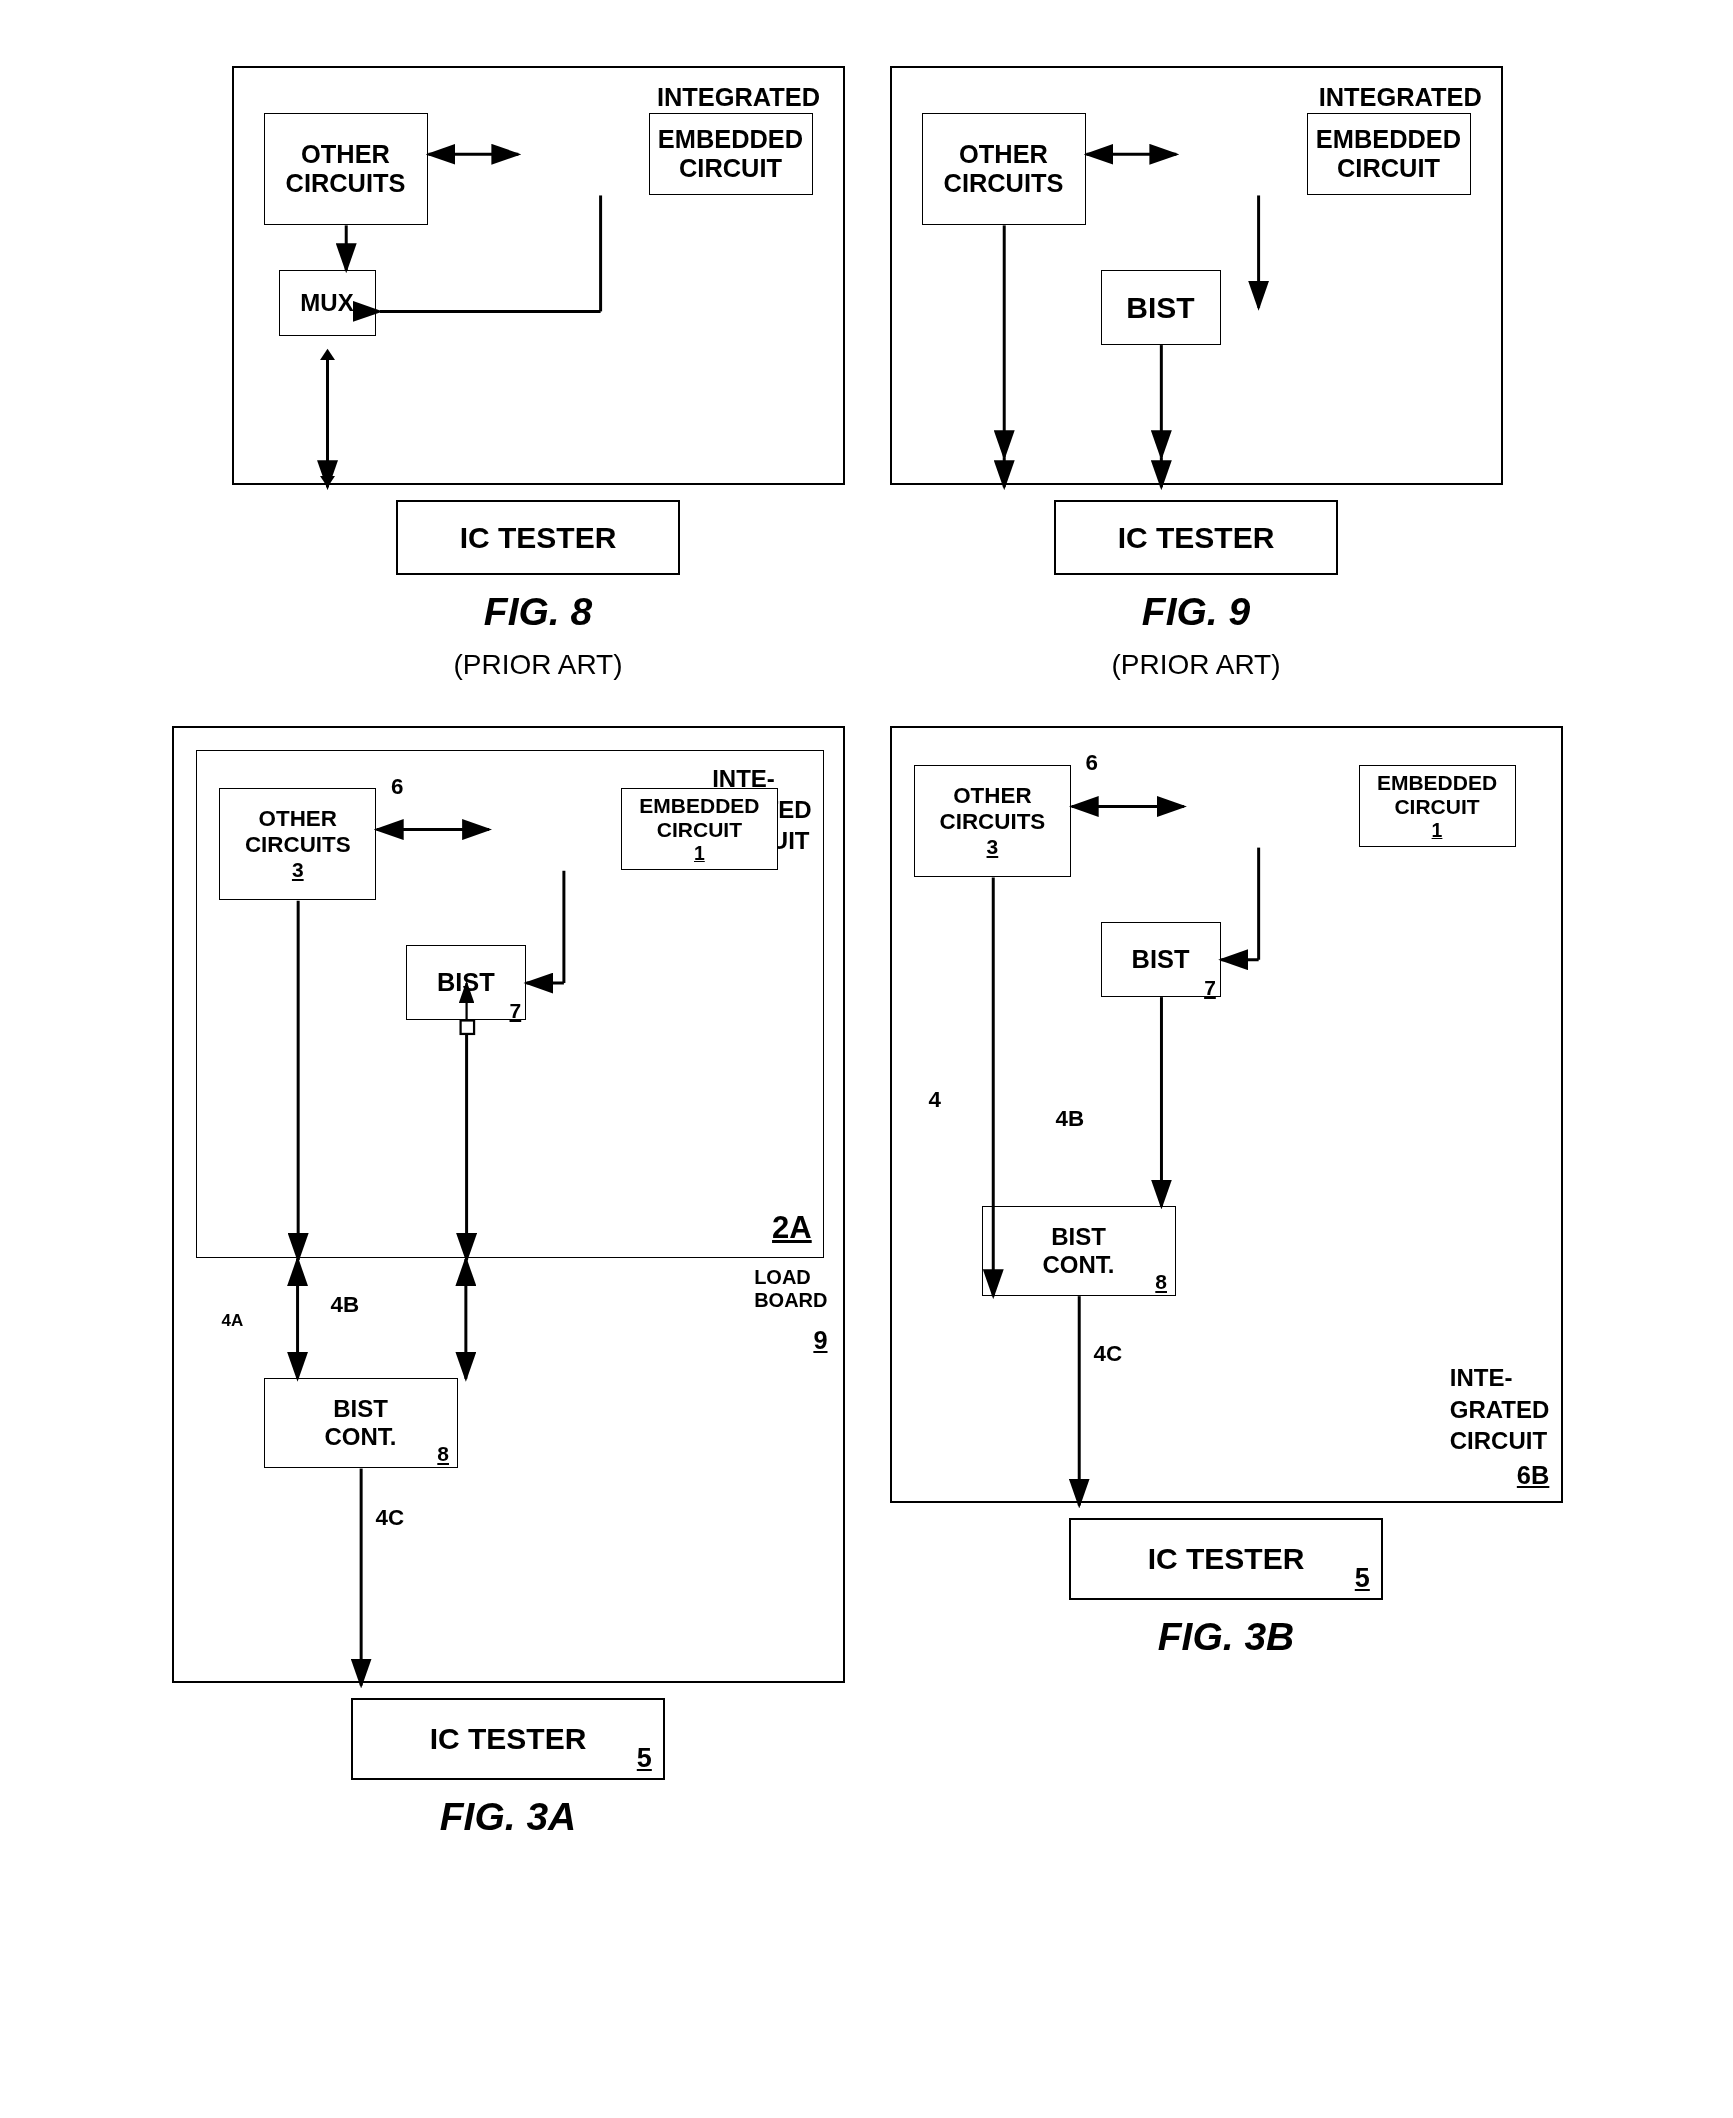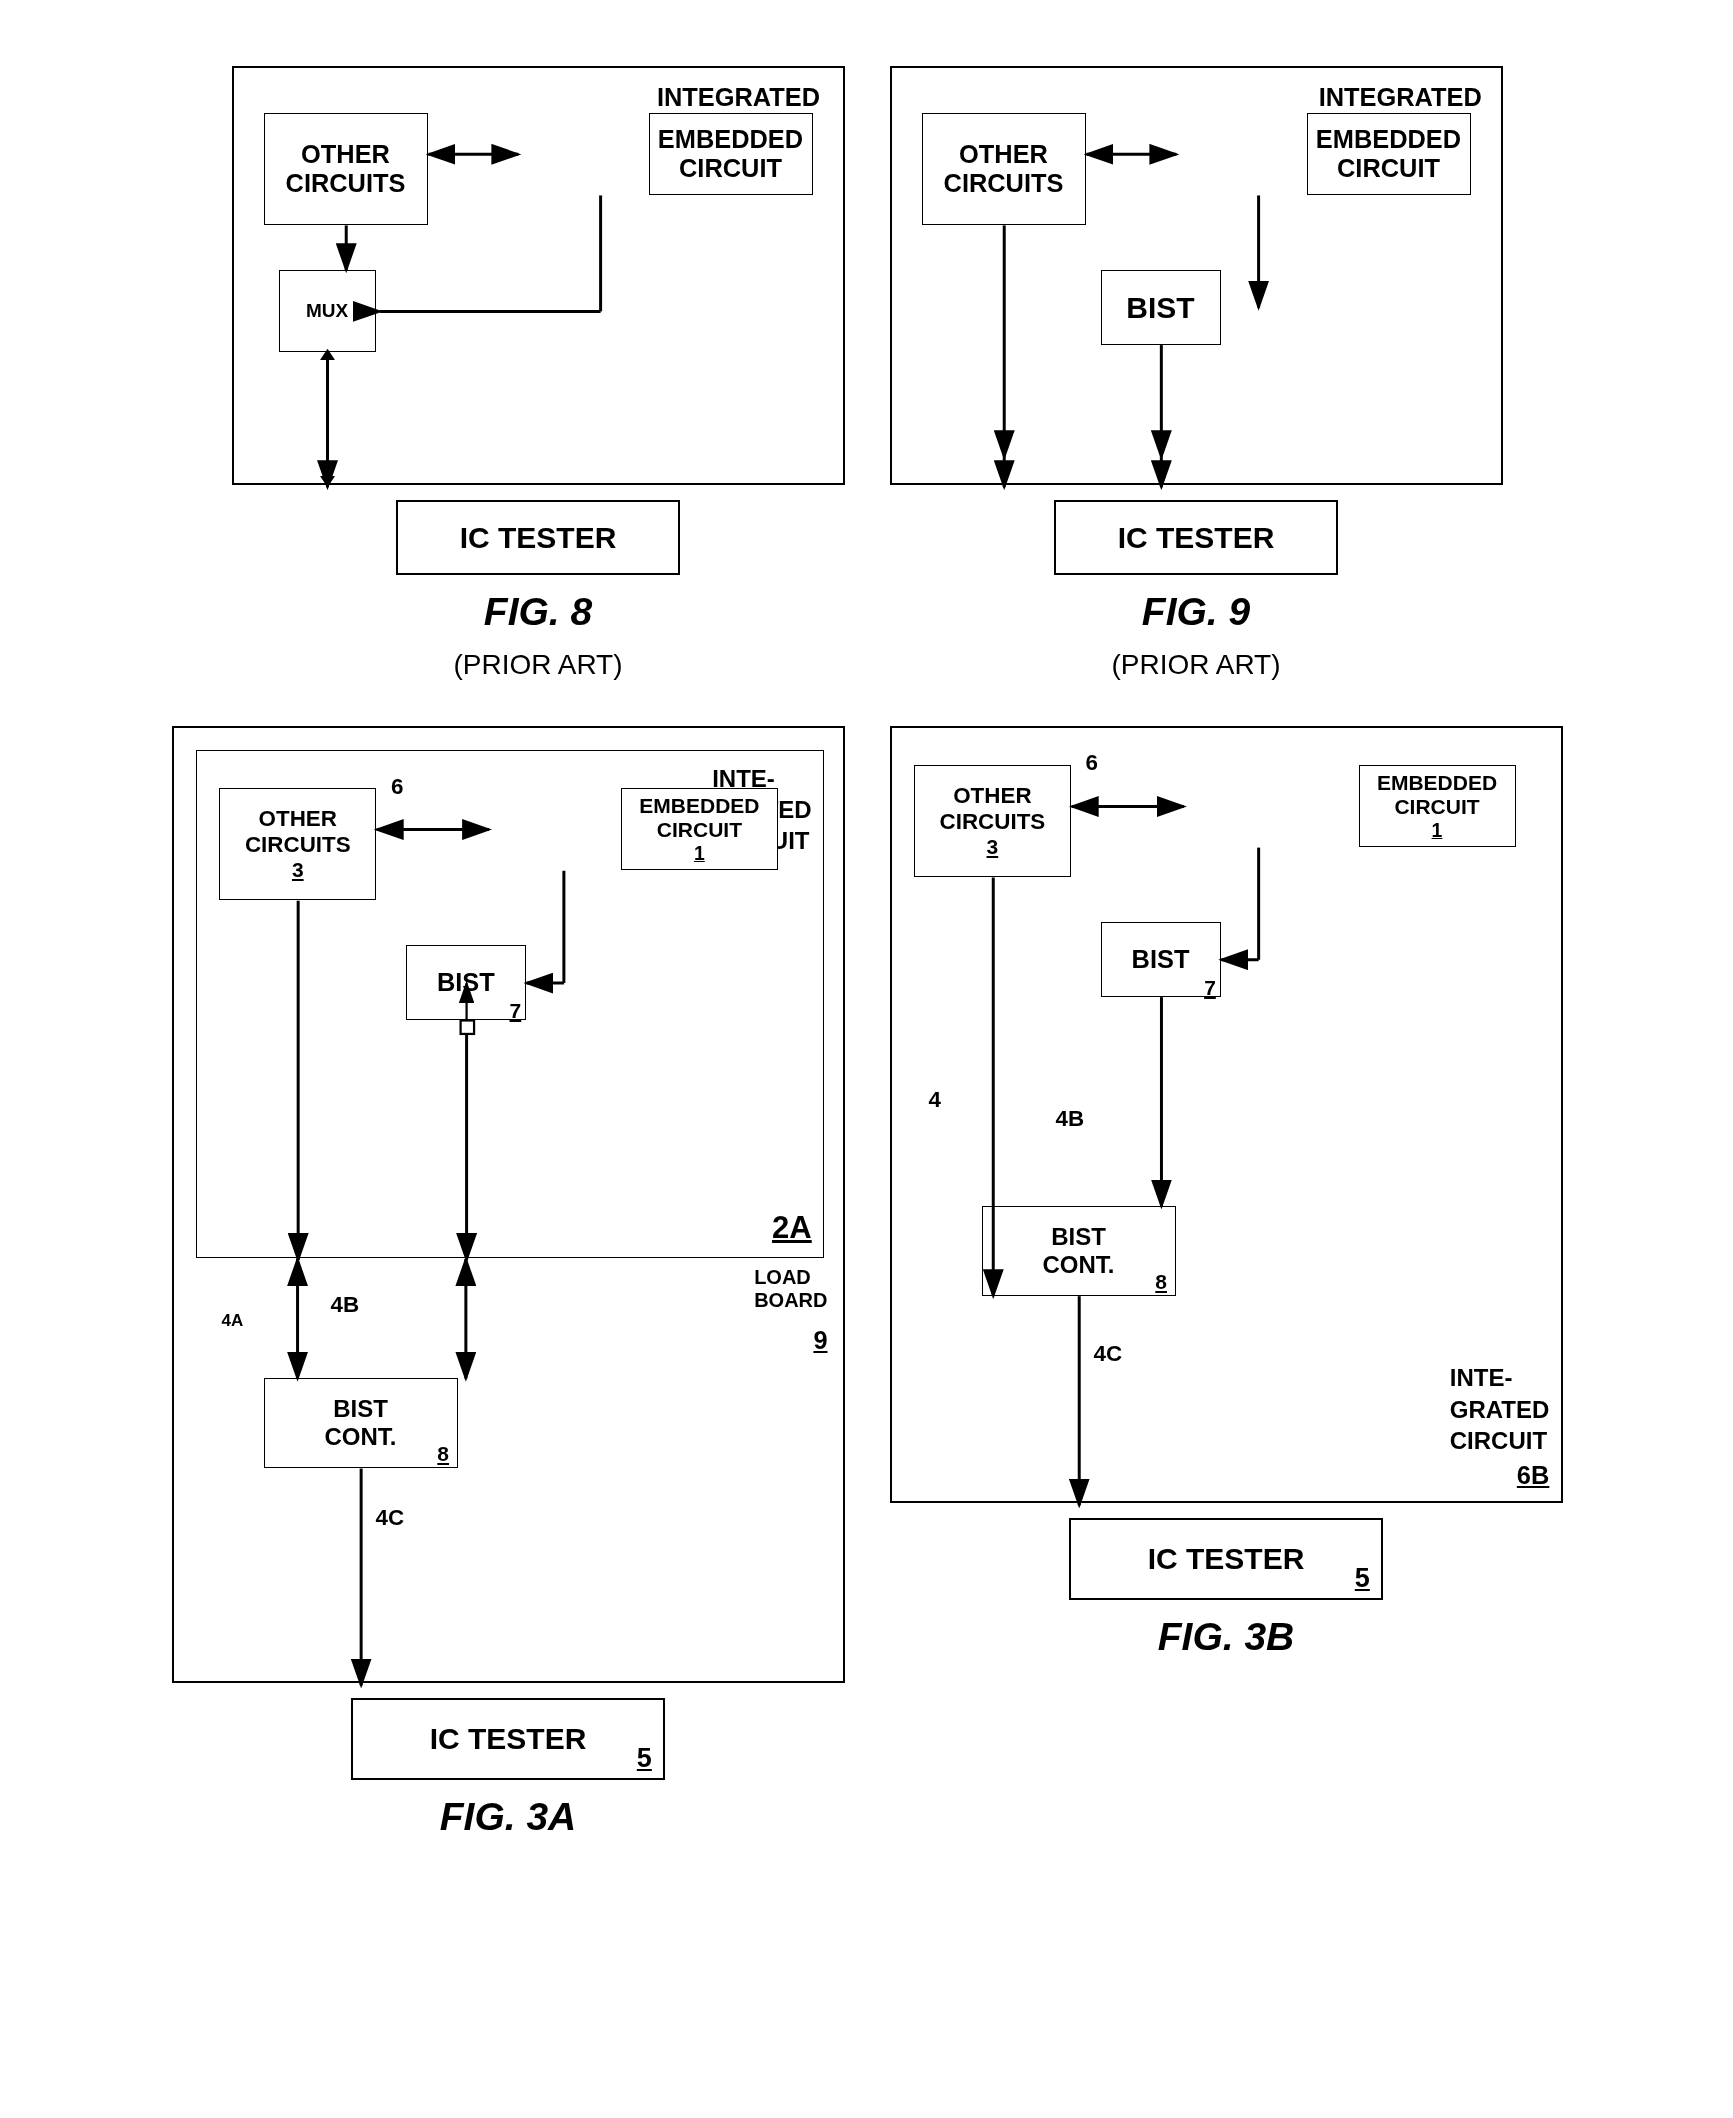--- a/index.html
+++ b/index.html
@@ -89,21 +89,21 @@
         <span class="label-text" style="right:22.4px; top:15px; font-size:25.4px; font-weight:bold;">INTEGRATED<br>CIRCUIT</span>
 
         <div class="block" style="width:164px; height:112px; left:30px; top:45px; font-size:25.4px;">
           OTHER<br>CIRCUITS
         </div>
 
         <div class="block" style="width:164px; height:82px; right:30px; top:45px; font-size:25.4px;">
           EMBEDDED<br>CIRCUIT
         </div>
 
-        <div class="block" style="width:97px; height:82px; left:45px; top:202px; font-size:19px;">
+        <div class="block" style="width:97px; height:66px; left:45px; top:202px; font-size:24px;">
           MUX
         </div>
 
         <svg class="arrows" viewBox="0 0 814 554" width="609" height="414">
           <defs>
             <marker id="arrowhead1" markerWidth="10" markerHeight="7" refX="9" refY="3.5" orient="auto">
               <polygon points="0 0, 10 3.5, 0 7" fill="#000"></polygon>
             </marker>
             <marker id="arrowhead1b" markerWidth="10" markerHeight="7" refX="1" refY="3.5" orient="auto">
               <polygon points="10 0, 0 3.5, 10 7" fill="#000"></polygon>

